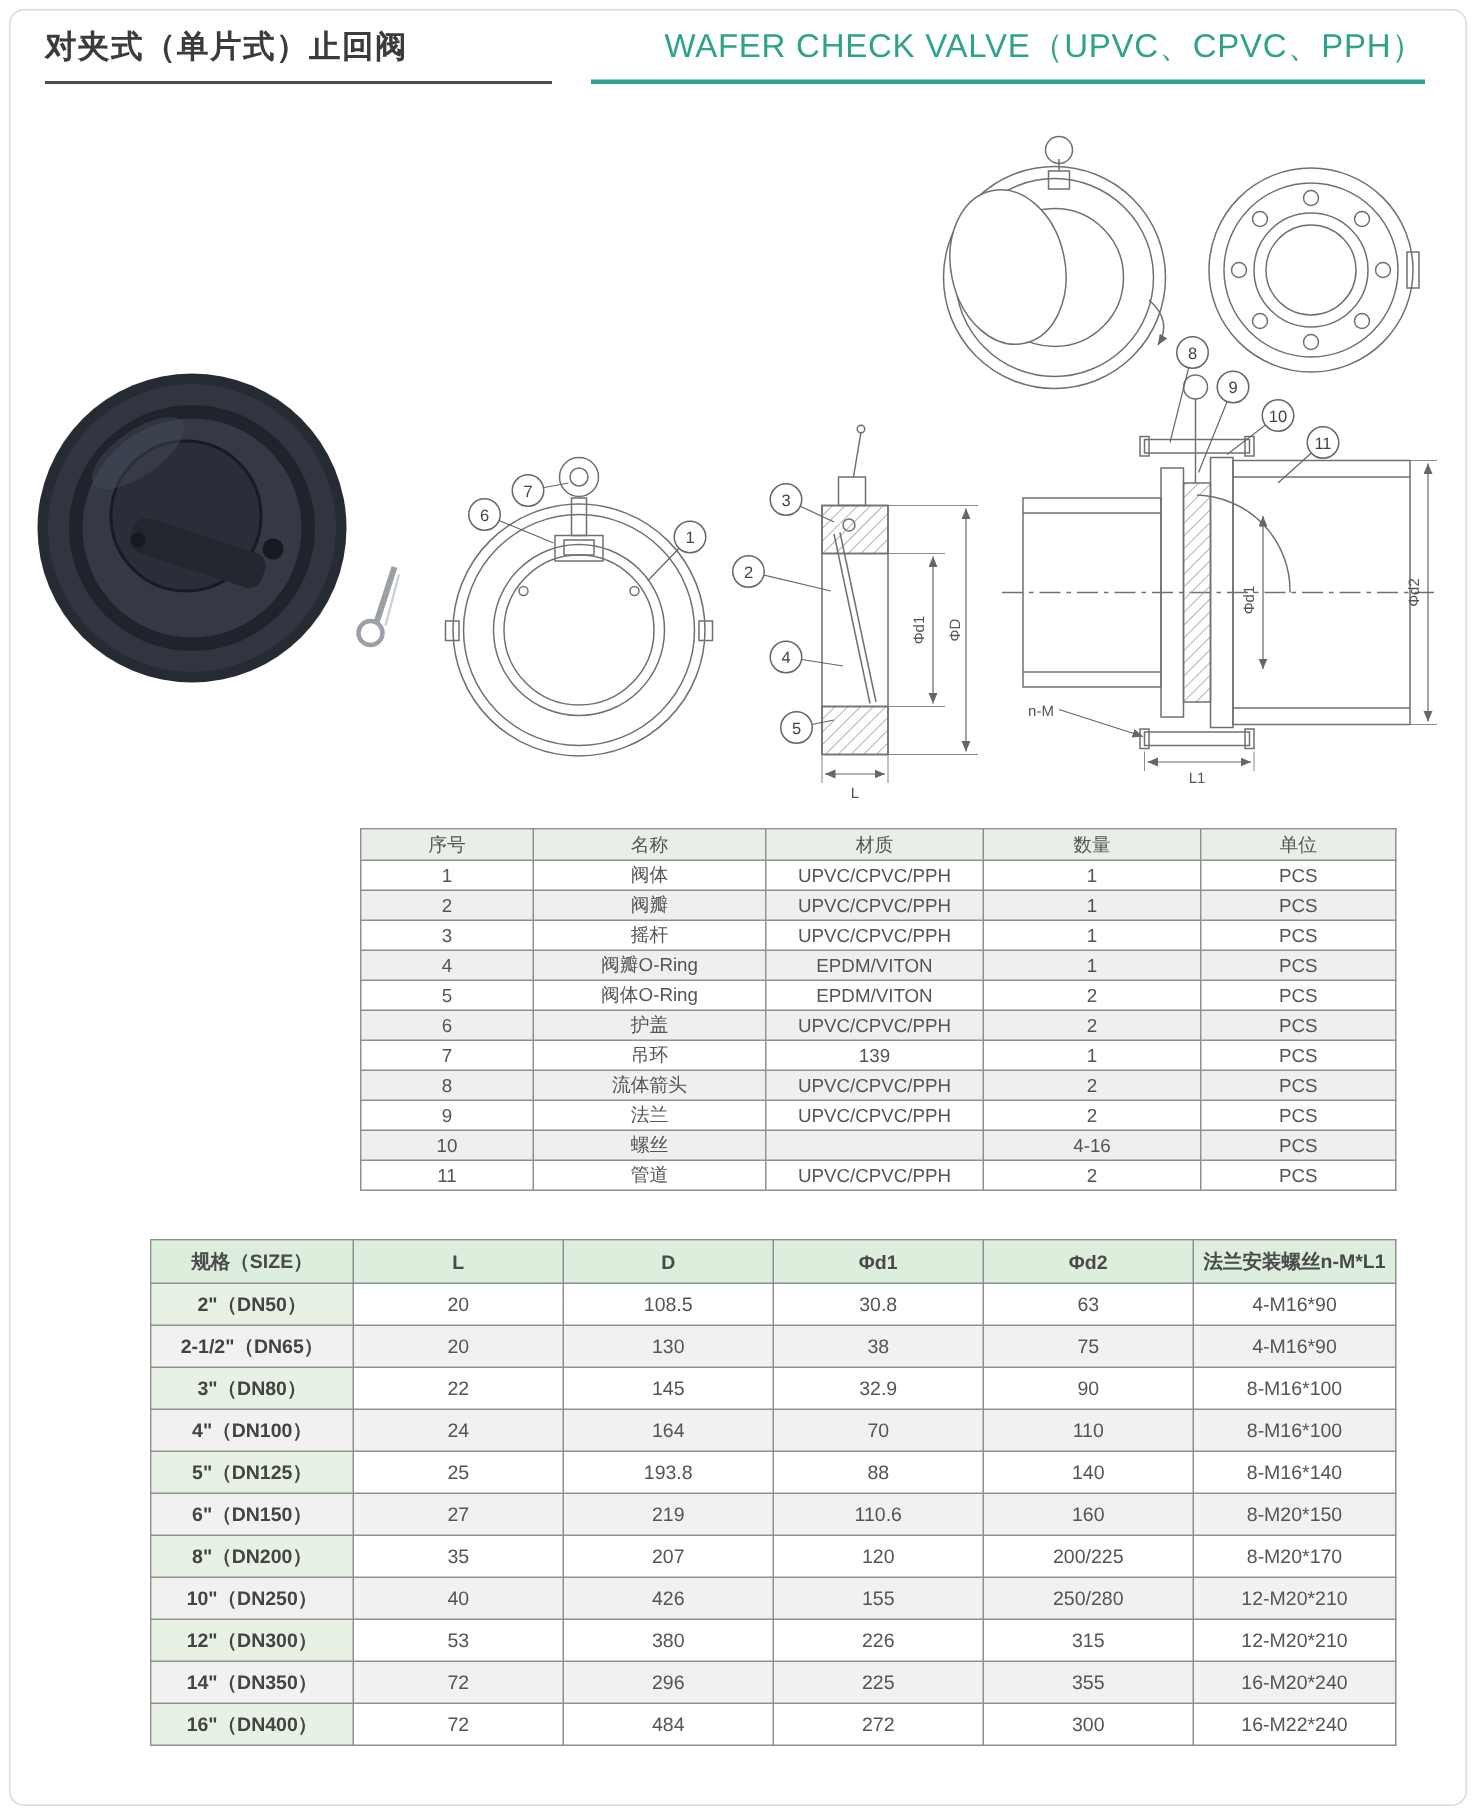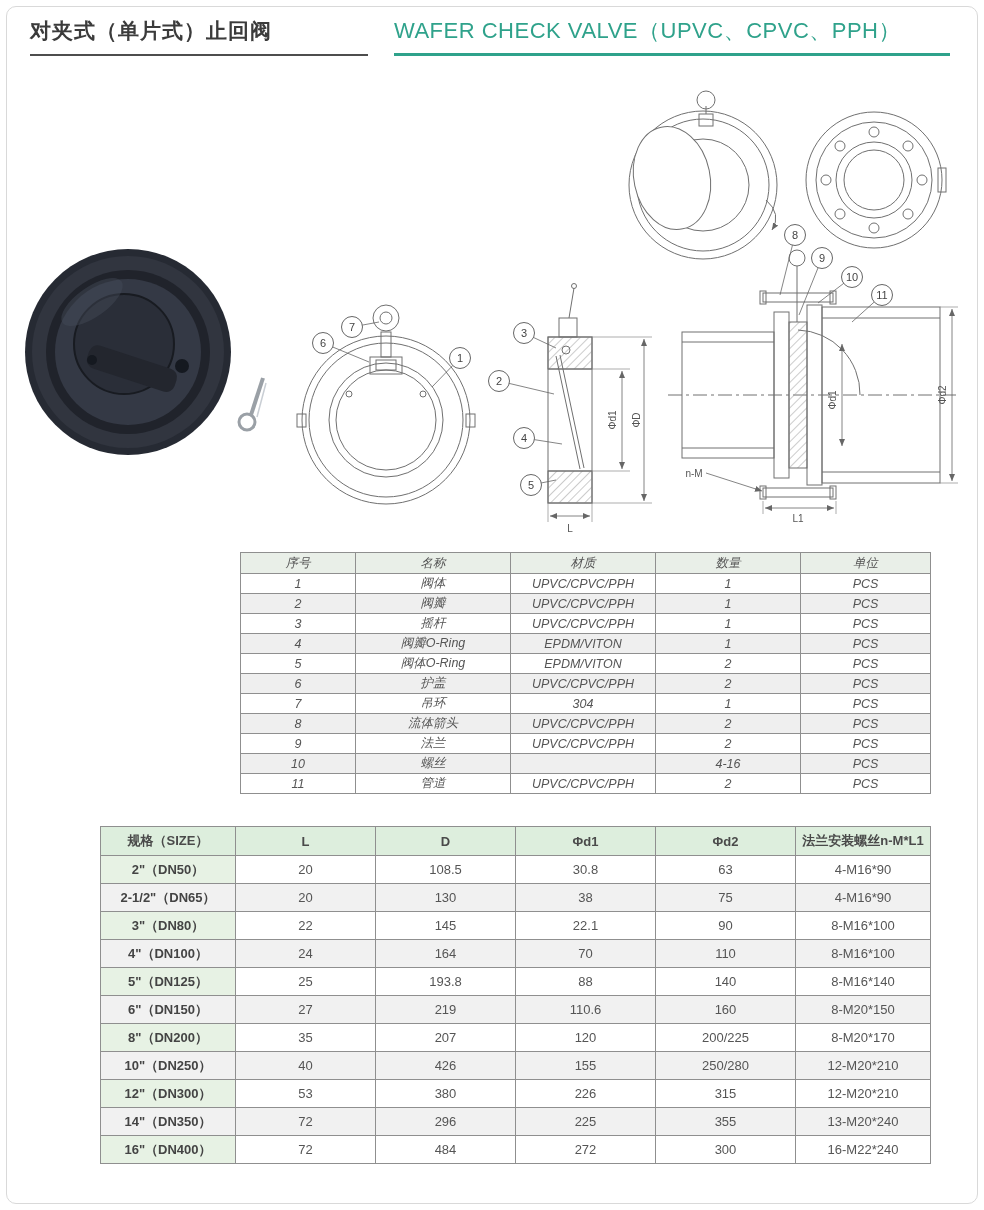--- a/index.html
+++ b/index.html
@@ -4,39 +4,39 @@
 <style>
   * { margin:0; padding:0; box-sizing:border-box; }
   html,body { background:#ffffff; }
   body { font-family:"Liberation Sans","DejaVu Sans",sans-serif; }
   .page { position:relative; width:984px; height:1210px; background:#fff; overflow:hidden; }
   .frame { position:absolute; inset:6px; border:1px solid #d9d9d9; border-radius:10px; pointer-events:none; }
 
   header { display:flex; align-items:flex-end; padding:16px 34px 4px 30px; gap:26px; }
   .title-cn { width:338px; font-size:21px; font-weight:bold; color:#3b3b3b; letter-spacing:1px;
               border-bottom:2px solid #4d4d4d; padding-bottom:9px; }
-  .title-en { flex:1; text-align:left; font-size:22px; color:#2fa28b; letter-spacing:.5px;
+  .title-en { flex:1; text-align:right; font-size:22px; color:#2fa28b; letter-spacing:.5px;
               border-bottom:3px solid #2fa28b; padding-bottom:7px; }
 
   .drawings { position:relative; height:478px; }
   .drawings svg { position:absolute; left:0; top:0; }
 
   
   .line-art { stroke:#707070; fill:none; stroke-width:1; }
   .callout circle { fill:#fff; stroke:#666; stroke-width:1; }
   .callout text { font-size:11px; fill:#444; text-anchor:middle; stroke:none; }
   .leader { stroke:#666; stroke-width:.8; fill:none; }
   .dim { stroke:#666; stroke-width:.8; fill:none; }
   .ext { stroke:#8a8a8a; stroke-width:.7; fill:none; }
   .dimtxt { font-size:10px; fill:#555; text-anchor:middle; stroke:none; }
 
   table { border-collapse:collapse; table-layout:fixed; text-align:center; color:#555; }
   th, td { border:1px solid #8f8f8f; overflow:hidden; white-space:nowrap; padding:0 3px; }
 
-  .parts-table { width:690px; margin:14px 0 0 240px; font-size:12.5px;font-style:italic; }
+  .parts-table { width:690px; margin:14px 0 0 240px; font-size:12.5px; }
   .parts-table th { background:#e9efe8; font-weight:normal; height:21px; color:#555; }
   .parts-table td { height:20px; }
   .parts-table tbody tr:nth-child(even) td { background:#efefef; }
 
   .spec-table { width:830px; margin:32px 12px 0 100px; font-size:13px;border-radius:31px; }
   .spec-table th { background:#ddeedd; font-weight:bold; height:29px; color:#4a4a4a; }
   .spec-table td { height:28px; }
   .spec-table tbody tr:nth-child(even) td { background:#f1f1f1; }
   .spec-table tbody td:first-child { background:#e7f2e4; font-weight:bold; color:#444; }
 </style>
@@ -303,21 +303,21 @@
         <tr>
           <td>6</td>
           <td>护盖</td>
           <td>UPVC/CPVC/PPH</td>
           <td>2</td>
           <td>PCS</td>
         </tr>
         <tr>
           <td>7</td>
           <td>吊环</td>
-          <td>304</td>
+          <td>139</td>
           <td>1</td>
           <td>PCS</td>
         </tr>
         <tr>
           <td>8</td>
           <td>流体箭头</td>
           <td>UPVC/CPVC/PPH</td>
           <td>2</td>
           <td>PCS</td>
         </tr>
@@ -378,21 +378,21 @@
           <td>20</td>
           <td>130</td>
           <td>38</td>
           <td>75</td>
           <td>4-M16*90</td>
         </tr>
         <tr>
           <td>3"（DN80）</td>
           <td>22</td>
           <td>145</td>
-          <td>22.1</td>
+          <td>32.9</td>
           <td>90</td>
           <td>8-M16*100</td>
         </tr>
         <tr>
           <td>4"（DN100）</td>
           <td>24</td>
           <td>164</td>
           <td>70</td>
           <td>110</td>
           <td>8-M16*100</td>
@@ -436,21 +436,21 @@
           <td>226</td>
           <td>315</td>
           <td>12-M20*210</td>
         </tr>
         <tr>
           <td>14"（DN350）</td>
           <td>72</td>
           <td>296</td>
           <td>225</td>
           <td>355</td>
-          <td>13-M20*240</td>
+          <td>16-M20*240</td>
         </tr>
         <tr>
           <td>16"（DN400）</td>
           <td>72</td>
           <td>484</td>
           <td>272</td>
           <td>300</td>
           <td>16-M22*240</td>
         </tr>
       </tbody>

